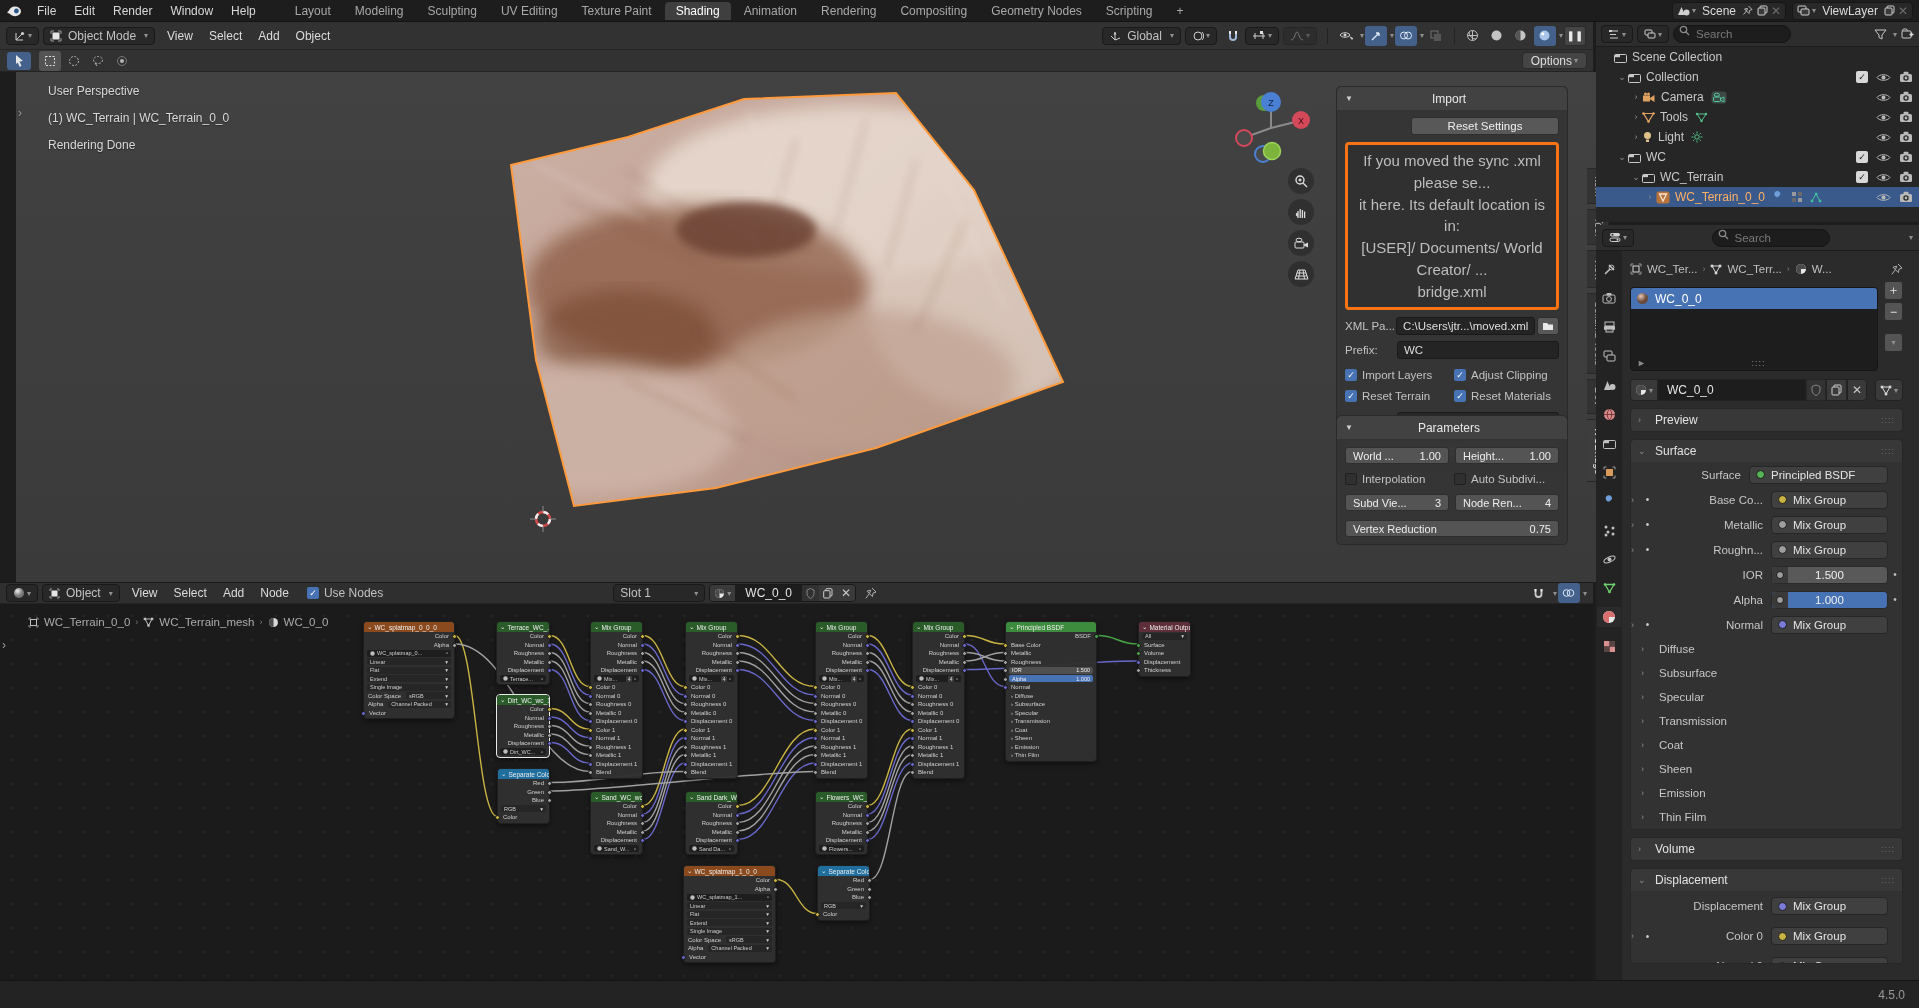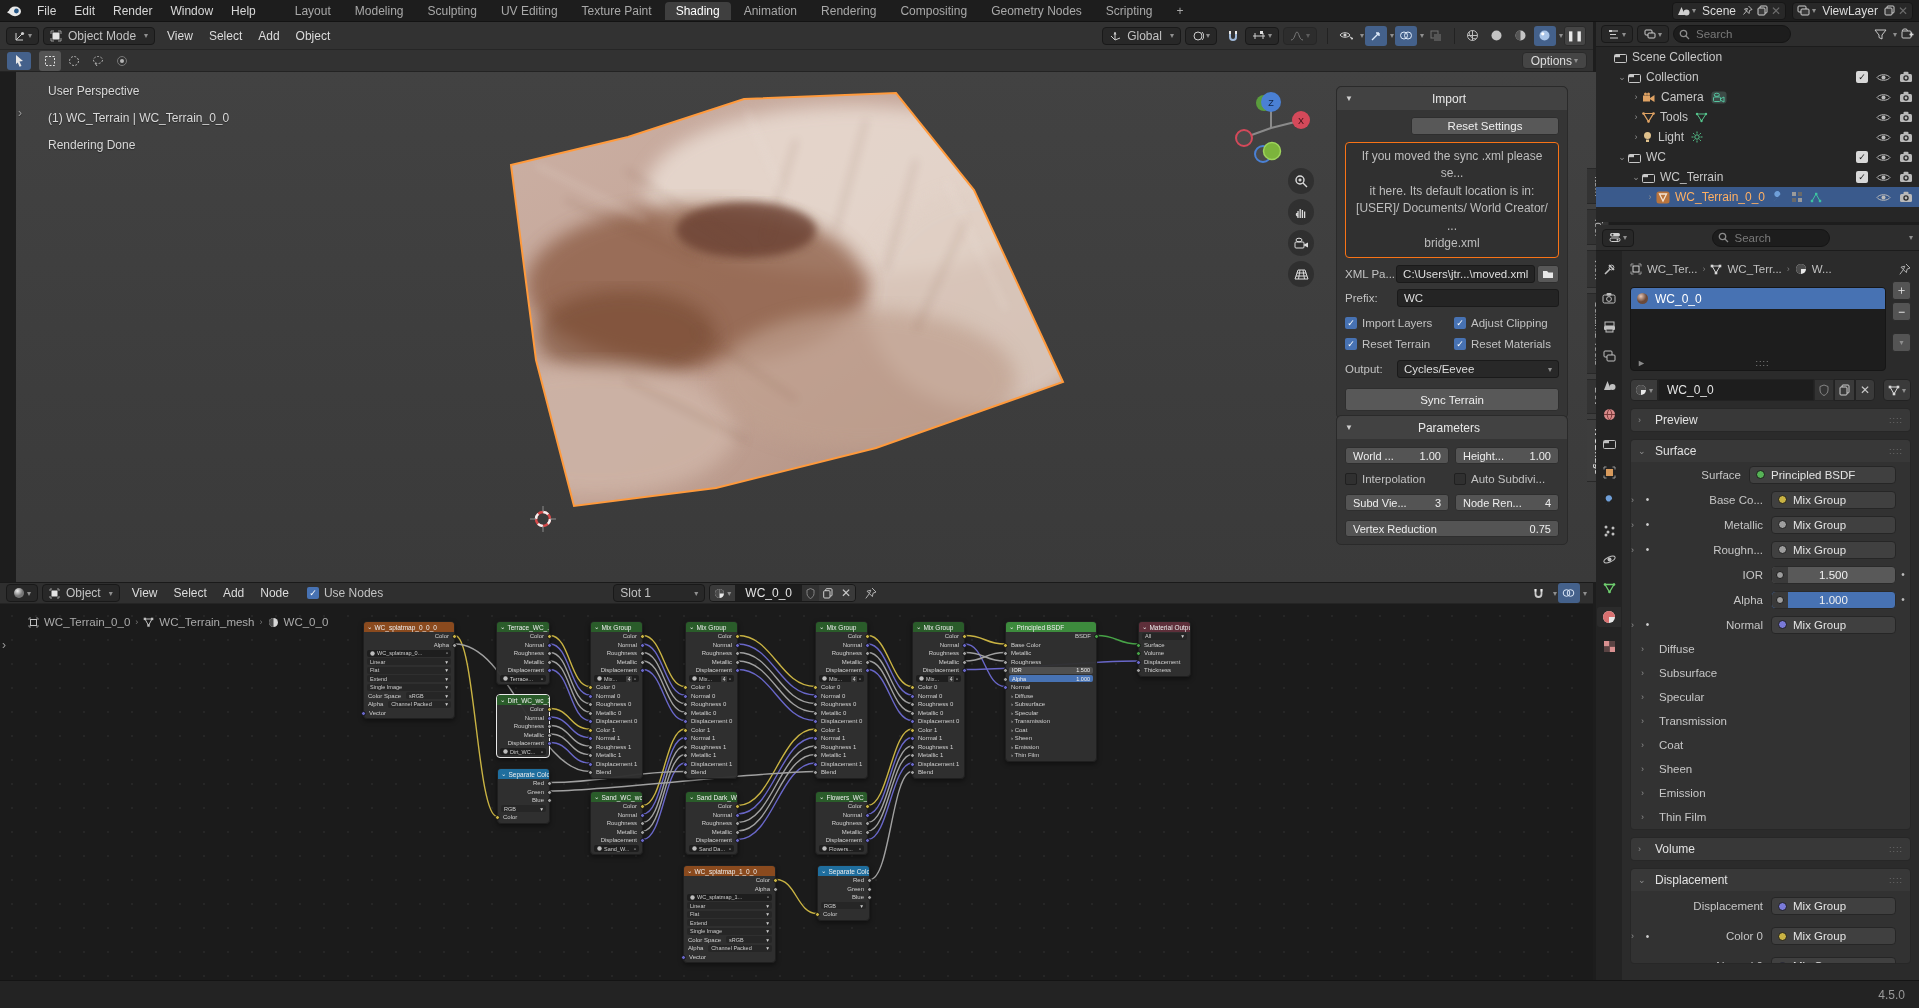--- a/index.html
+++ b/index.html
@@ -29,50 +29,50 @@
   
   #viewport{left:16px;top:72px;width:1593px;height:510px;background:linear-gradient(#424242,#3a3a3a);overflow:hidden}
   .ovl{position:absolute;color:#d9d9d9;text-shadow:0 1px 1px rgba(0,0,0,.4);font-size:12px}
   .sideicon{position:absolute;width:26px;height:26px;border-radius:50%;background:rgba(35,35,35,.55);display:flex;align-items:center;justify-content:center}
   
   .npanel{position:absolute;width:232px;background:rgba(53,53,53,.97);border:1px solid #2a2a2a;border-radius:5px;padding-bottom:7px}
   .np-head{height:23px;background:#424242;border-radius:5px 5px 0 0;display:flex;align-items:center;padding:0 8px;color:#e8e8e8}
   .np-title{flex:1;text-align:center;margin-right:14px}
   .tri{color:#cfcfcf;font-size:8px}
   .npbtn{background:#585858;border:1px solid #2e2e2e;border-radius:3px;height:18px;display:flex;align-items:center;justify-content:center;color:#efefef;font-size:11.5px}
-  .infobox{margin:7px 8px;background:#303030;border:1px solid #f97316;border-radius:4px;padding:5px 4px;font-size:12px;color:#bdbdbd;text-align:center;line-height:1.45}
+  .infobox{margin:7px 8px;background:#303030;border:3px solid #f97316;border-radius:4px;padding:5px 4px;font-size:15px;color:#bdbdbd;text-align:center;line-height:1.45}
   .fieldrow{display:flex;align-items:center;margin:6px 8px 0;font-size:11.5px}
   .dfield{background:#242424;border:1px solid #1a1a1a;border-radius:3px;height:18px;display:flex;align-items:center;padding:0 6px;color:#dedede}
   .cb{width:12px;height:12px;border-radius:2px;background:#4772b3;display:inline-flex;align-items:center;justify-content:center;color:#fff;font-size:9px;margin-right:5px}
   .cb.off{background:#303030;border:1px solid #202020}
   .numbtn{background:#545454;border:1px solid #2e2e2e;border-radius:3px;height:17px;display:flex;align-items:center;padding:0 7px;color:#eee;font-size:11px;justify-content:space-between}
   .nptabs{position:absolute;left:1571px;top:96px;width:22px;display:flex;flex-direction:column;gap:5px}
   .nptab{writing-mode:vertical-rl;padding:7px 3px;font-size:10.5px;color:#b5b5b5;background:#333;border:1px solid #282828;border-radius:0 4px 4px 0;border-left:none}
   .nptab.active{background:#3d3d3d;color:#ececec}
   
   #outliner{left:1596px;top:22px;width:323px;height:200px;background:#262626;overflow:hidden}
   #outliner-head{height:25px;background:#2d2d2d;border-bottom:1px solid #1c1c1c;display:flex;align-items:center;padding:0 5px;gap:4px}
   .search{background:#1d1d1d;border:1px solid #151515;border-radius:9px;height:18px;color:#cfcfcf;padding:0 6px 0 22px;font-size:11.5px;width:118px;font-family:"Liberation Sans",sans-serif}
   .search::placeholder{color:#7a7a7a}
-  .srchwrap{position:relative;display:flex;align-items:center}
+  .srchwrap{position:relative;display:flex;}
   .srchwrap .mag{position:absolute;left:6px}
   .orow{height:20px;display:flex;align-items:center;font-size:12px;color:#c8c8c8;position:relative;padding-left:6px}
   .orow.sel{background:#3a5a8c}
   .orow .lbl{margin-left:5px}
   .orow .lbl.active{color:#ffb063}
   .oexp{width:12px;color:#909090;font-size:9px;text-align:center}
   .otoggles{position:absolute;right:6px;display:flex;gap:8px;align-items:center}
   .ocheck{width:12px;height:12px;background:#d8d8d8;border-radius:2px;color:#1d1d1d;font-size:9px;display:flex;align-items:center;justify-content:center}
   
   #props{left:1596px;top:225px;width:323px;height:755px;background:#2b2b2b;overflow:hidden}
   #props-head{height:26px;background:#2d2d2d;border-bottom:1px solid #1c1c1c;display:flex;align-items:center;padding:0 6px;gap:6px}
   #ptabs{position:absolute;left:0;top:26px;width:26px;bottom:0;background:#232323;display:flex;flex-direction:column;align-items:center;padding-top:8px;gap:9px}
   .ptab{width:24px;height:20px;display:flex;align-items:center;justify-content:center;border-radius:3px 0 0 3px}
   .ptab.active{background:#2b2b2b}
-  #pmain{position:absolute;left:26px;top:26px;right:0;bottom:0;padding:6px 8px 0 8px;overflow:hidden}
+  #pmain{position:absolute;left:26px;top:26px;right:0;bottom:0;padding:6px 16px 0 8px;overflow:hidden}
   .bcrumb{display:flex;align-items:center;gap:5px;font-size:11.5px;color:#c0c0c0;height:24px}
   .bcsep{color:#7c7c7c;font-size:9px}
   #slotbox{background:#1d1d1d;border:1px solid #161616;border-radius:4px;height:84px;margin-top:6px;position:relative;width:262px}
   .slotrow{height:21px;background:#4772b3;border-radius:3px 3px 0 0;display:flex;align-items:center;color:#fff;padding:0 5px;gap:6px}
   .slotfoot{position:absolute;bottom:2px;left:6px;right:6px;display:flex;color:#8a8a8a;font-size:9px}
   .sqbtn{width:19px;height:19px;background:#545454;border:1px solid #2c2c2c;border-radius:3px;display:flex;align-items:center;justify-content:center;color:#e8e8e8;font-size:12px}
   .sidebtns{position:absolute;right:0;top:0;display:flex;flex-direction:column;gap:2px}
   #matrow{display:flex;align-items:center;margin-top:8px;height:22px;gap:0}
   .seg{background:#3a3a3a;border:1px solid #222;height:22px;display:flex;align-items:center;padding:0 4px}
   .panel{background:#323232;border:1px solid #272727;border-radius:4px;margin-top:7px}

